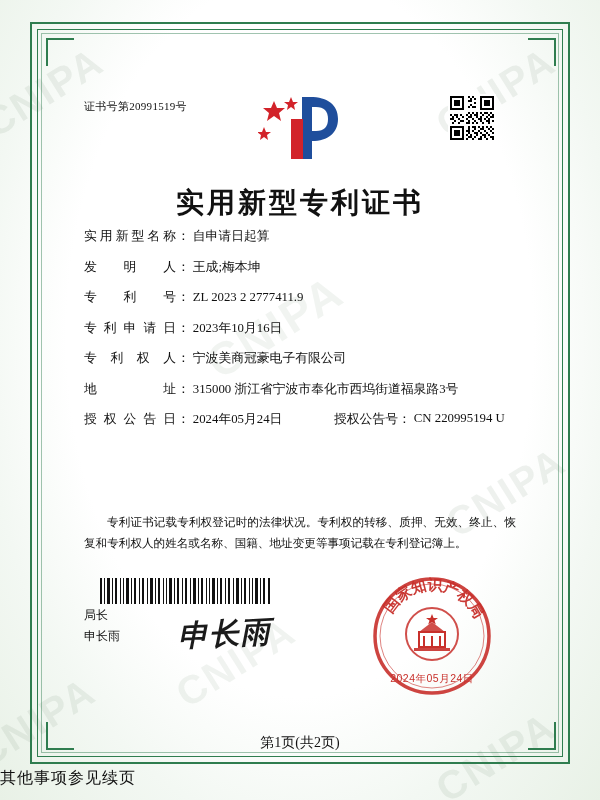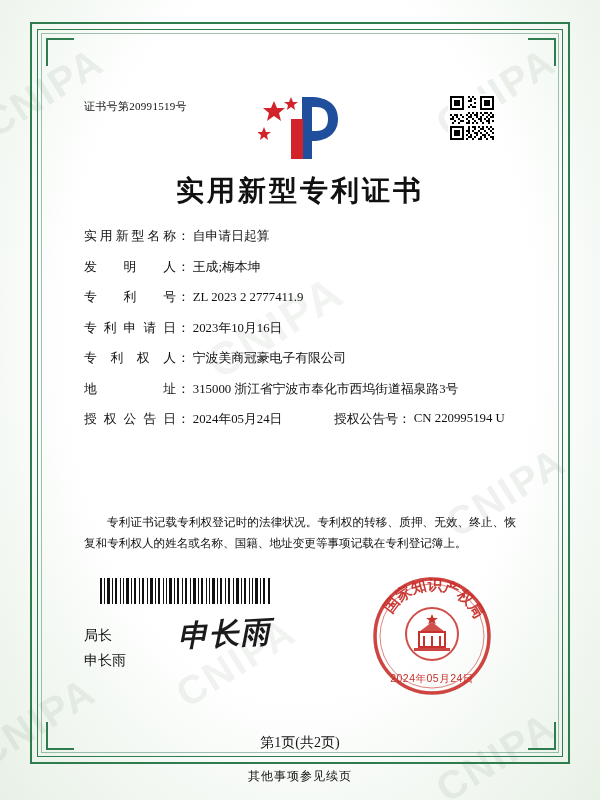--- a/index.html
+++ b/index.html
@@ -96,21 +96,21 @@
     position: absolute;
     left: 448px; top: 94px;
     width: 48px; height: 48px;
     background: #ffffff;
   }
   .qr svg { display:block; }
 
   .title {
     position: absolute;
     left: 0; right: 0;
-    top: 172px;
+    top: 184px;
     text-align: center;
     font-family: Liberation Mono, monospace;
     font-weight: bold;
     font-size: 28px;
     letter-spacing: 3px;
     color: #111;
   }
 
   .fields {
     position: absolute;
@@ -178,22 +178,22 @@
     width: 128px;
     text-align: center;
     font-family: "Liberation Sans", sans-serif;
     font-size: 10.5px;
     color: #c8302b;
     letter-spacing: 0.5px;
   }
 
   .sig-block {
     position: absolute;
-    left: 84px; top: 624px;
-    font-size: 14px;
+    left: 84px; top: 605px;
+    font-size: 12px;
     color: #111;
     line-height: 1.75;
   }
   .signature {
     position: absolute;
     left: 178px; top: 614px;
     font-family: "DejaVu Serif", serif;
     font-size: 30px;
     font-style: italic;
     font-weight: bold;
@@ -208,22 +208,21 @@
     top: 734px;
     text-align: center;
     font-size: 14px;
     color: #111;
   }
 
   .footer-bar {
     position: absolute;
     left: 0; right: 0;
     top: 768px;
-    text-align: center;
-    font-size: 12px;
+    font-size: 16px;
     color: #111;
     letter-spacing: 1px;
   }
 </style>
 </head>
 <body>
 
 <div class="page">
 
   <div class="wm wm1">CNIPA</div>

